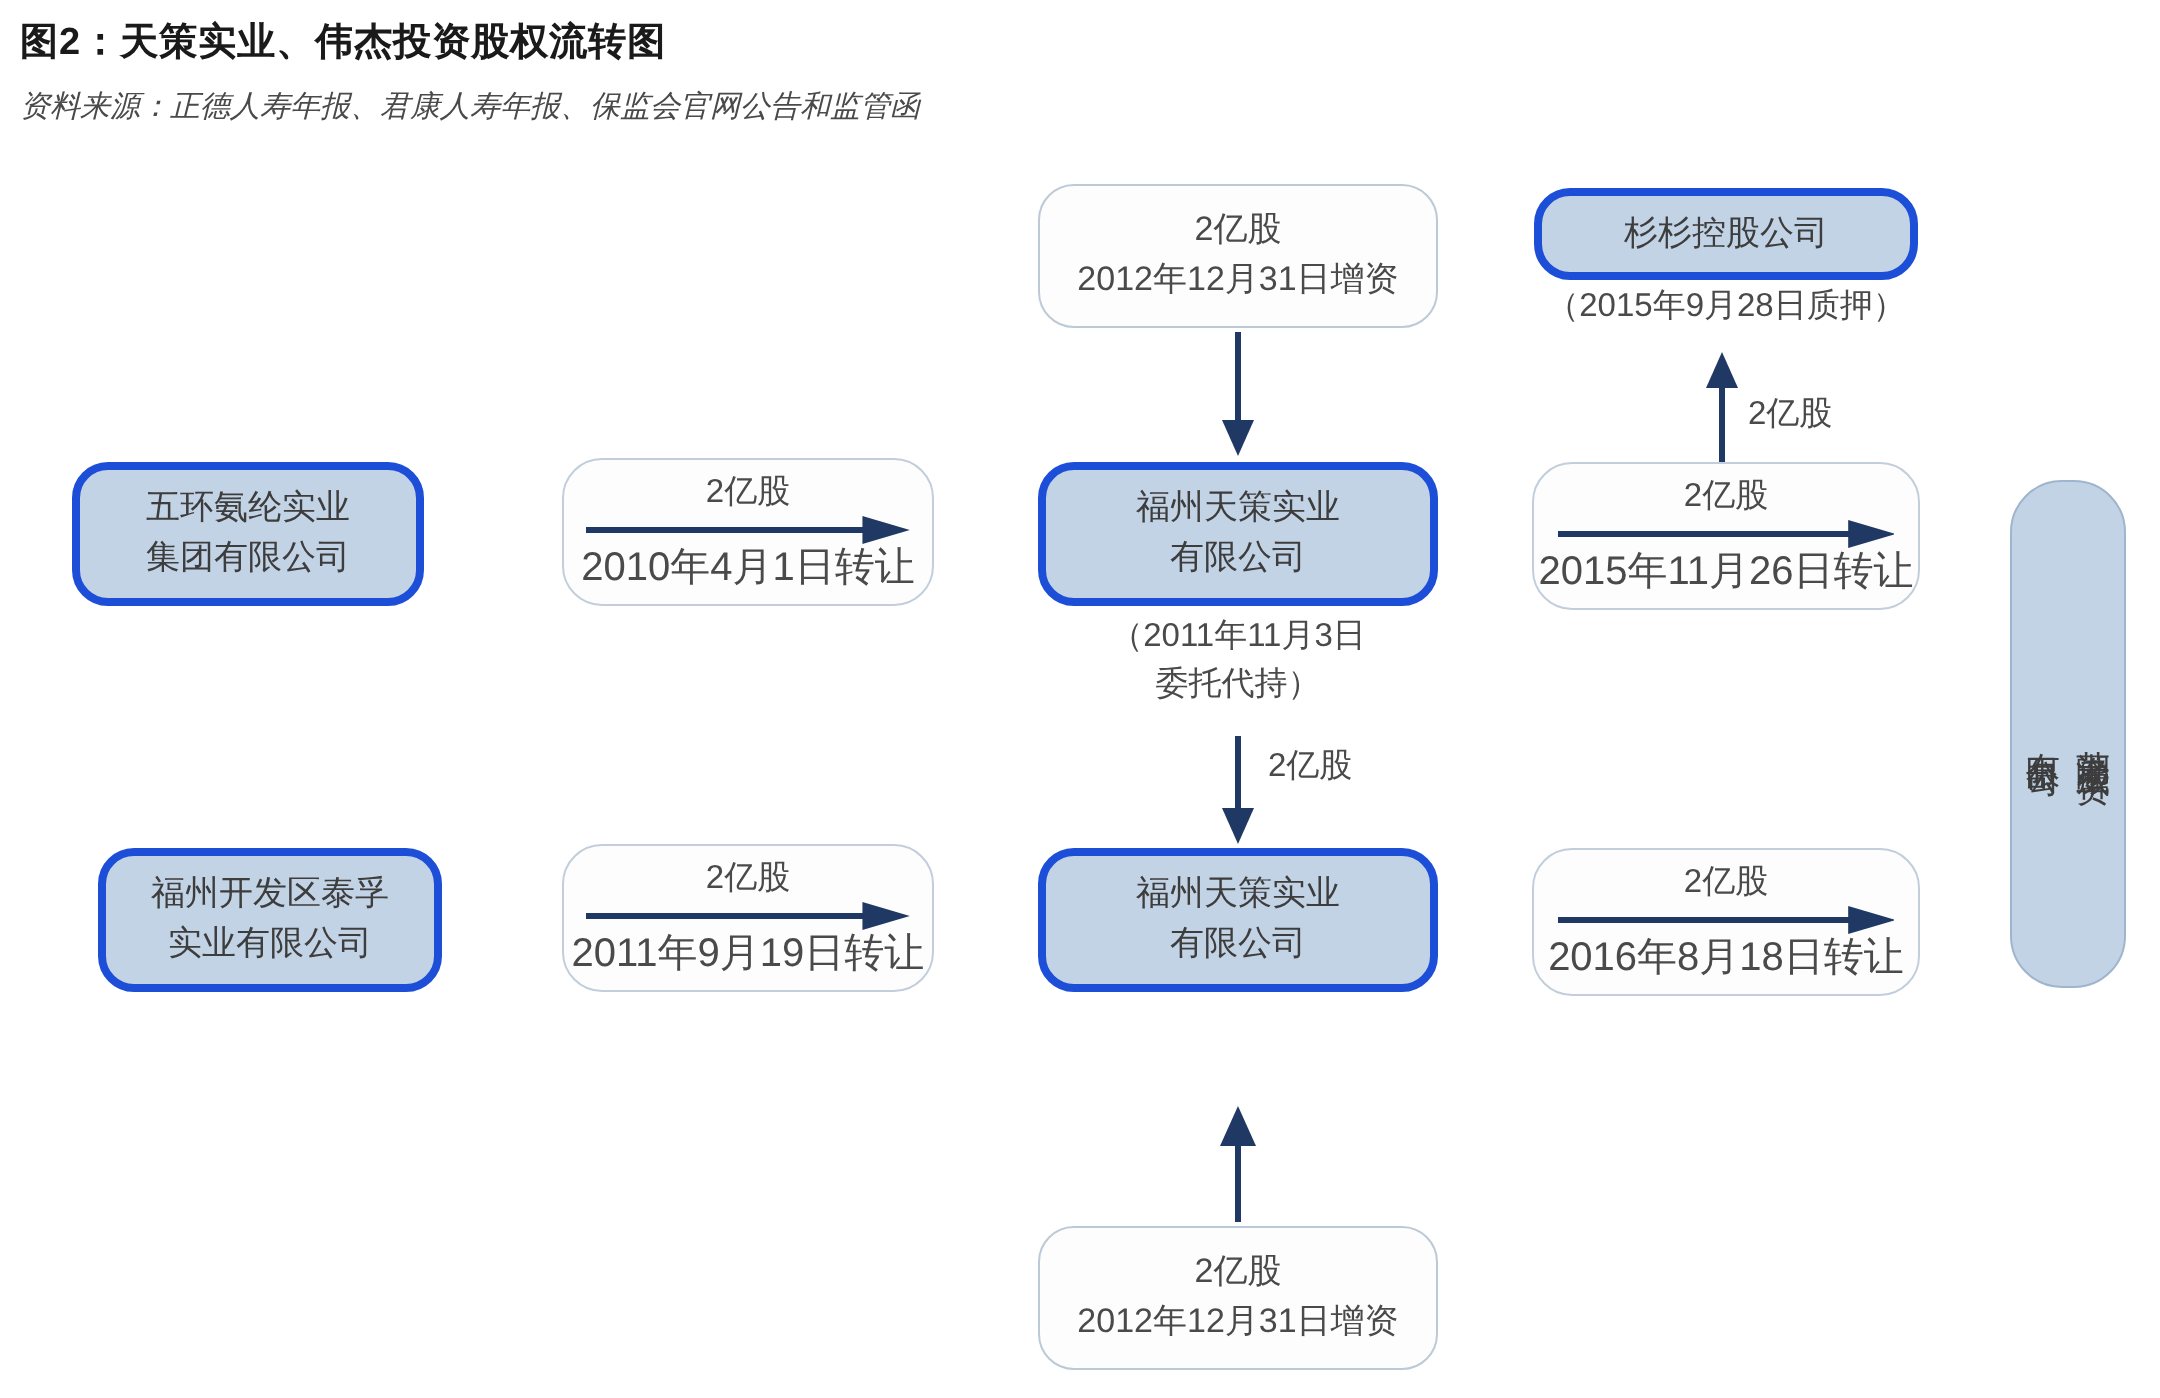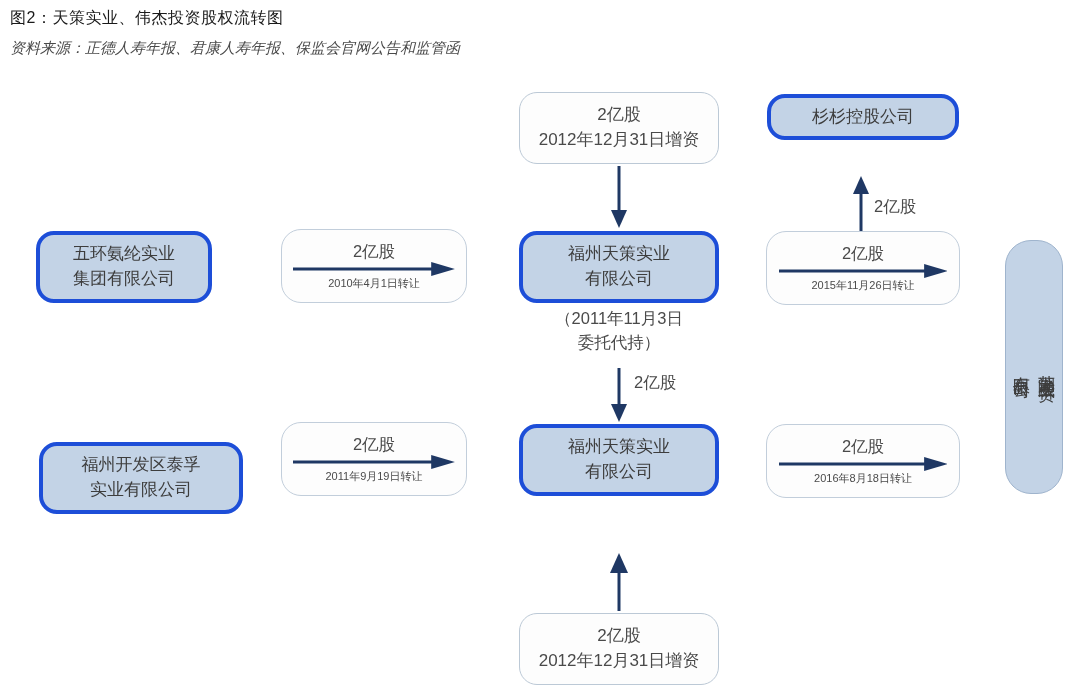--- a/index.html
+++ b/index.html
@@ -7,21 +7,21 @@
     width:1080px;height:699px;
     background:#ffffff;
     font-family:"Liberation Sans","DejaVu Sans",sans-serif;
     color:#3b3b3b;
     overflow:hidden;
     position:relative;
   }
   
   .hdr{position:absolute;left:10px;top:8px;width:1060px;}
   .hdr-title{
-    font-size:16px;font-weight:normal;color:#1a1a1a;letter-spacing:.5px;
+    font-size:19px;font-weight:bold;color:#1a1a1a;letter-spacing:.5px;
     white-space:nowrap;
   }
   .hdr-source{
     margin-top:10px;font-size:15px;color:#4a4a4a;font-style:italic;
     white-space:nowrap;
   }
 
   
   .canvas{position:absolute;left:0;top:0;width:1080px;height:699px;}
 
@@ -49,21 +49,21 @@
   }
 
   
   .xfer{
     position:absolute;box-sizing:border-box;
     background:#fdfdfd;border:1px solid #c2cedb;border-radius:20px;
     display:flex;flex-direction:column;align-items:center;justify-content:center;
     color:#4a4a4a;
   }
   .xfer .top-lbl{font-size:16.5px;line-height:1;margin-bottom:3px;}
-  .xfer .bot-lbl{font-size:11px;line-height:1;margin-top:2px;white-space:nowrap;}
+  .xfer .bot-lbl{font-size:20px;line-height:1;margin-top:2px;white-space:nowrap;}
   .xfer .arrow-row{width:88%;height:14px;position:relative;}
 
   
   .note{
     position:absolute;text-align:center;font-size:16.5px;line-height:1.45;
     color:#4a4a4a;white-space:pre-line;
   }
 
   
   .vnode{
@@ -97,20 +97,21 @@
 2012年12月31日增资</div>
 
   <div class="vconn" style="left:605px;top:166px;">
     <svg width="28" height="64" viewBox="0 0 28 64">
       <line x1="14" y1="0" x2="14" y2="48" stroke="#1f3864" stroke-width="3"></line>
       <polygon points="14,62 6,44 22,44" fill="#1f3864"></polygon>
     </svg>
   </div>
 
   <div class="node filled" style="left:767px;top:94px;width:192px;height:46px;">杉杉控股公司</div>
+  <div class="note" style="left:752px;top:142px;width:222px;">（2015年9月28日质押）</div>
 
   <div class="vconn" style="left:847px;top:176px;">
     <svg width="28" height="58" viewBox="0 0 28 58">
       <line x1="14" y1="58" x2="14" y2="12" stroke="#1f3864" stroke-width="3"></line>
       <polygon points="14,0 6,18 22,18" fill="#1f3864"></polygon>
     </svg>
   </div>
   <div class="conn-lbl" style="left:874px;top:196px;">2亿股</div>
 
   <div class="node filled" style="left:36px;top:231px;width:176px;height:72px;">五环氨纶实业
@@ -144,21 +145,21 @@
   </div>
 
   <div class="vconn" style="left:605px;top:368px;">
     <svg width="28" height="56" viewBox="0 0 28 56">
       <line x1="14" y1="0" x2="14" y2="40" stroke="#1f3864" stroke-width="3"></line>
       <polygon points="14,54 6,36 22,36" fill="#1f3864"></polygon>
     </svg>
   </div>
   <div class="conn-lbl" style="left:634px;top:372px;">2亿股</div>
 
-  <div class="node filled" style="left:39px;top:424px;width:204px;height:72px;margin-top:18px;">福州开发区泰孚
+  <div class="node filled" style="left:49px;top:424px;width:172px;height:72px;">福州开发区泰孚
 实业有限公司</div>
 
   <div class="xfer" style="left:281px;top:422px;width:186px;height:74px;">
     <div class="top-lbl">2亿股</div>
     <div class="arrow-row">
       <svg width="100%" height="14" viewBox="0 0 164 14" preserveAspectRatio="none">
         <line x1="0" y1="7" x2="144" y2="7" stroke="#1f3864" stroke-width="3"></line>
         <polygon points="164,7 140,0 140,14" fill="#1f3864"></polygon>
       </svg>
     </div>

